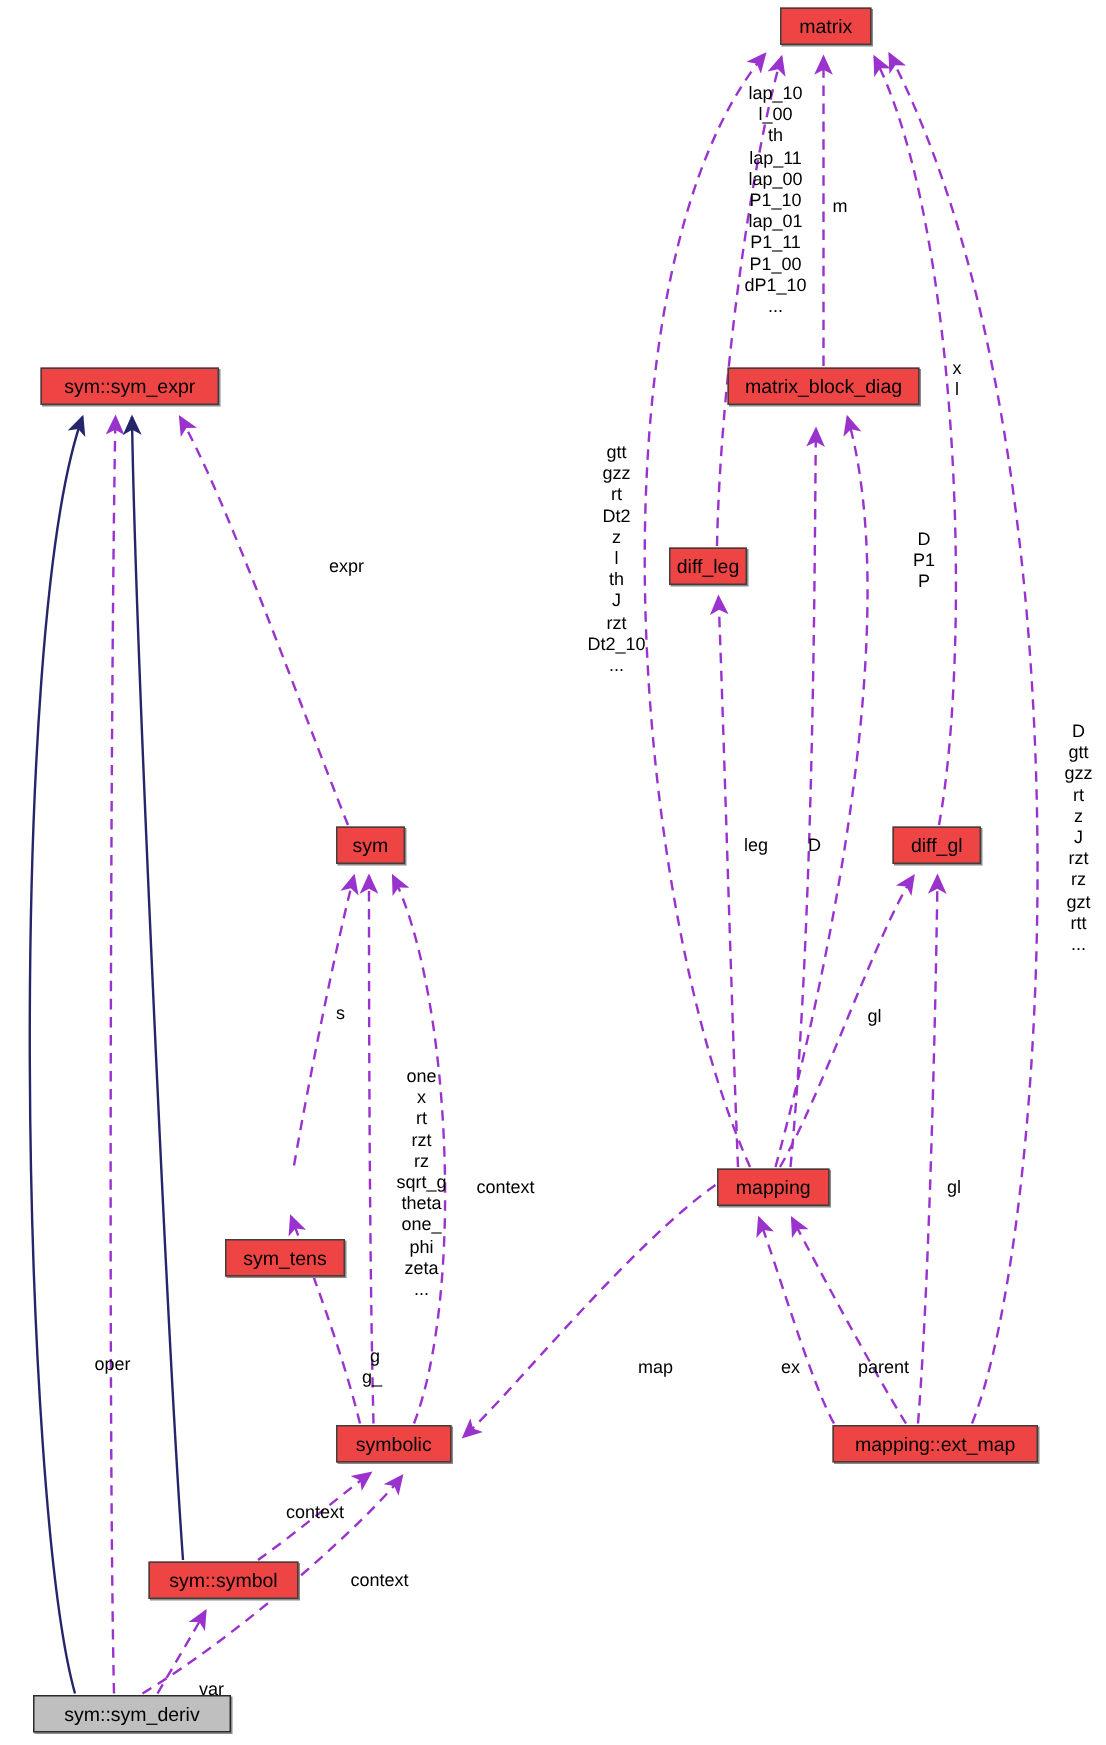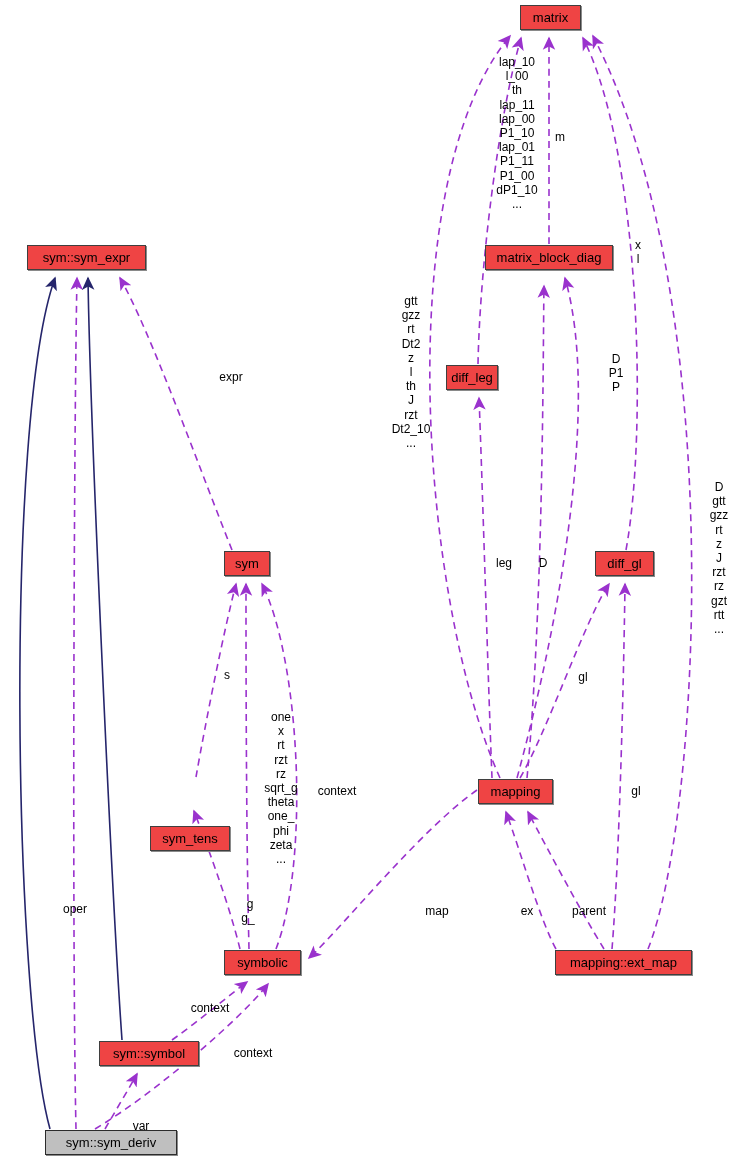--- a/index.html
+++ b/index.html
@@ -147,21 +147,21 @@
   </div>
 
   <div class="node-box" style="left:224px;top:950px;width:77px;height:25px;">
     <span>symbolic</span>
   </div>
 
   <div class="node-box" style="left:99px;top:1041px;width:100px;height:25px;justify-content:center;">
     <span>sym::symbol</span>
   </div>
 
-  <div class="node-box highlight" style="left:45px;top:1130px;width:132px;height:25px;">
+  <div class="node-box highlight" style="left:22px;top:1130px;width:132px;height:25px;">
     <span>sym::sym_deriv</span>
   </div>
 
   <div class="node-box" style="left:478px;top:779px;width:75px;height:25px;">
     <span>mapping</span>
   </div>
 
   <div class="node-box" style="left:529px;top:950px;width:137px;height:25px;margin-left:26px;">
     <span>mapping::ext_map</span>
   </div>

